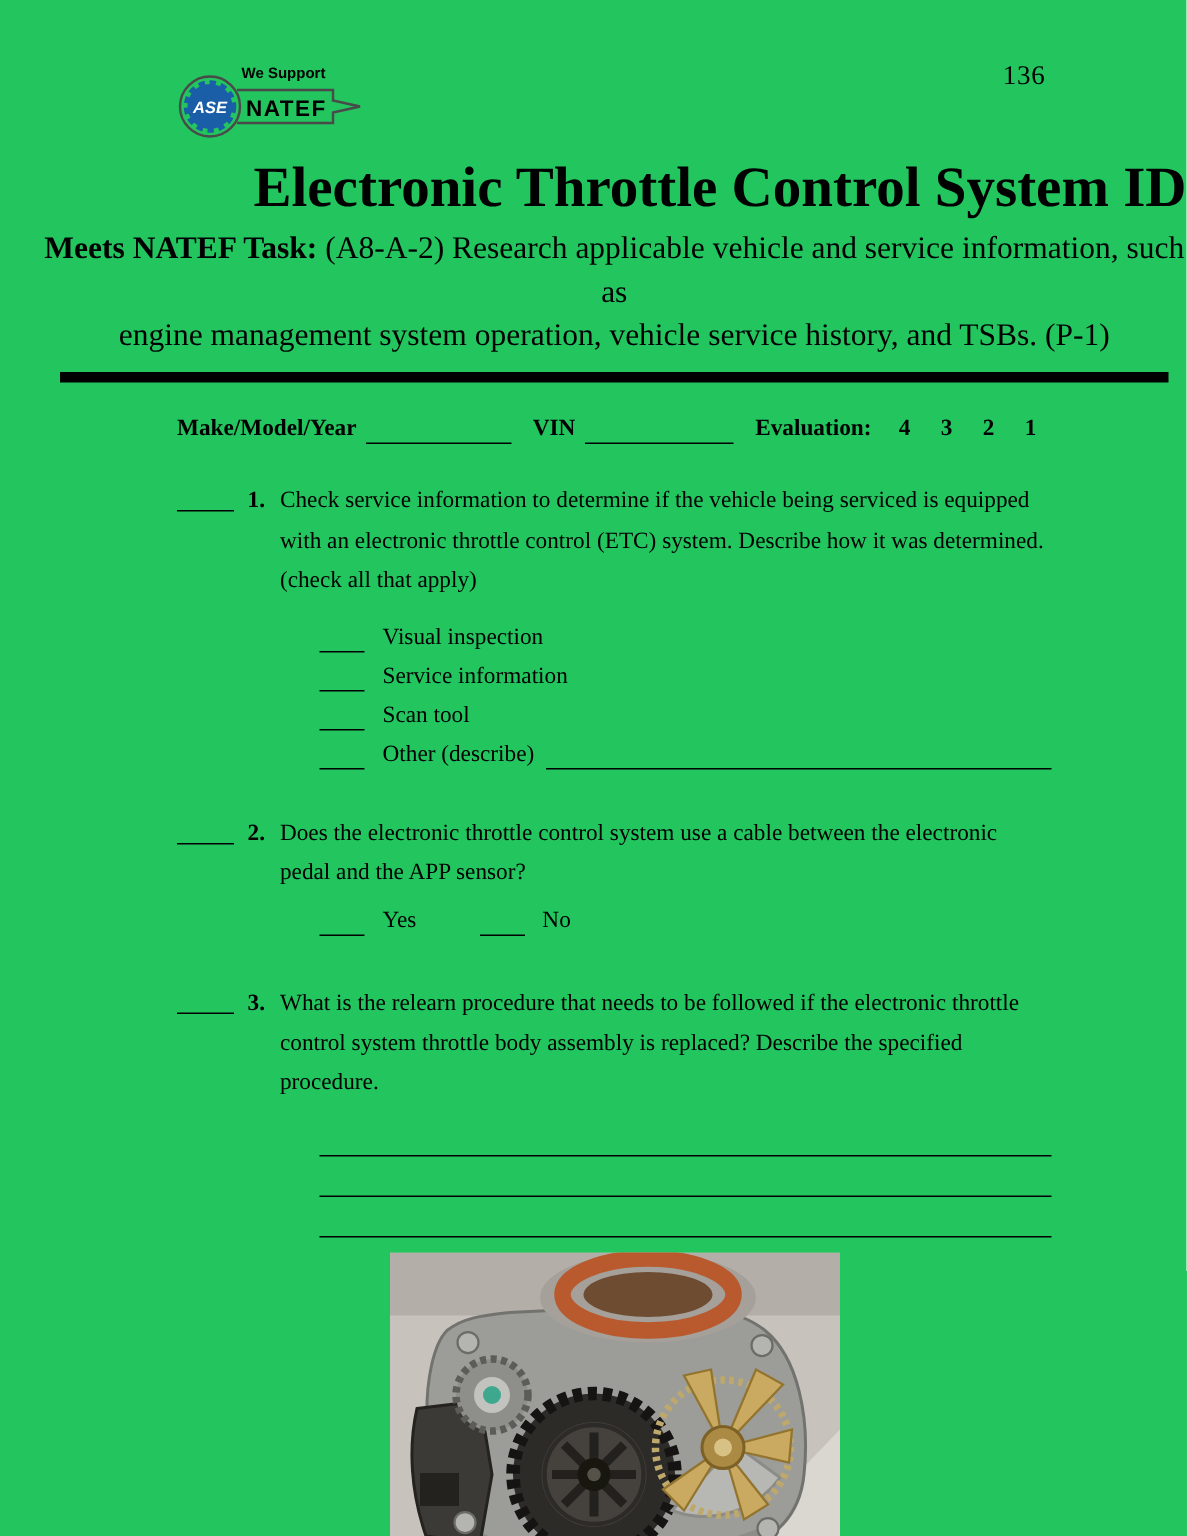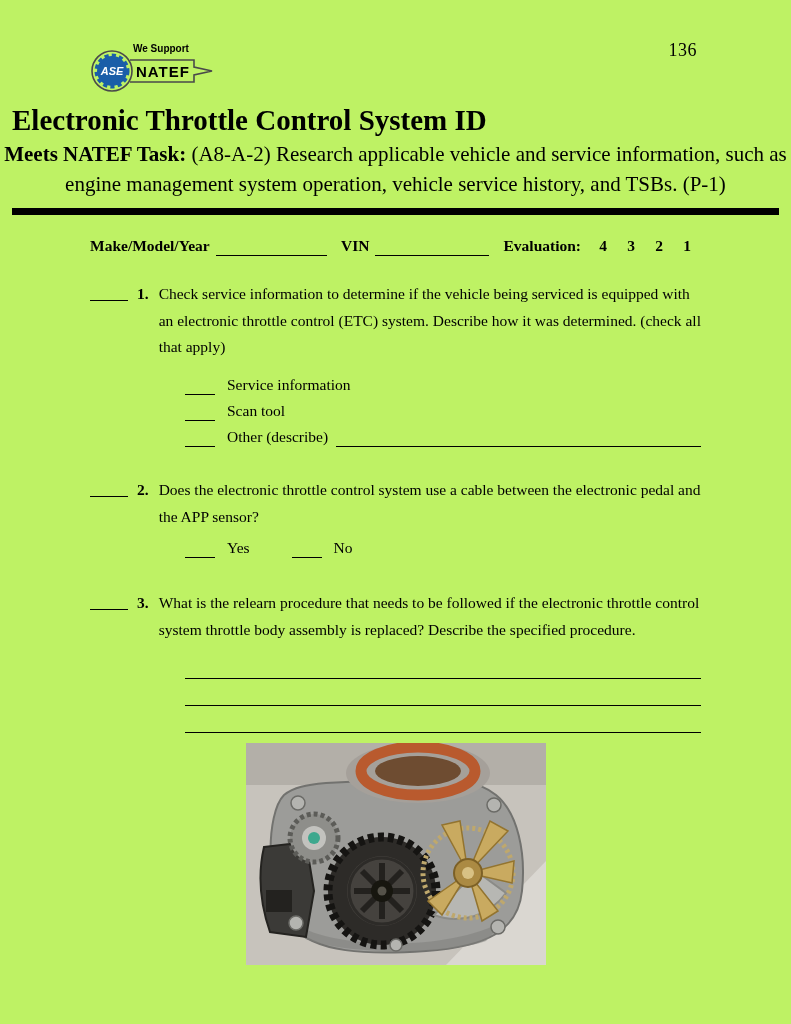--- a/index.html
+++ b/index.html
@@ -2,40 +2,40 @@
 <html><head>
 <meta charset="utf-8">
 <style>
   * { box-sizing: border-box; margin: 0; padding: 0; }
   html, body { background: #ffffff; }
   .page {
     position: relative;
     width: 791px;
     height: 1024px;
     margin: 0 auto;
-    background: #bef264;
+    background: #22c55e;
     font-family: "Liberation Serif", serif;
     color: #000;
     overflow: hidden;
+    padding-left: 28px;
   }
   
   .header-top { position: relative; height: 102px; }
   .logo { position: absolute; left: 86px; top: 40px; }
   .pageno {
     position: absolute; right: 94px; top: 40px;
     font-size: 18px; letter-spacing: 0.5px;
   }
   
   .title {
     margin-top: 2px;
-    text-align: left;
-    font-size: 29px;
+    text-align: right;
+    font-size: 38px;
     font-weight: bold;
     line-height: 1.15;
-    margin-left: 12px;
   }
   .task {
     margin-top: 3px;
     text-align: center;
     font-size: 21px;
     line-height: 1.4;
   }
   .task .lbl { font-weight: bold; }
   .rule {
     margin: 9px 12px 0 12px;
@@ -142,20 +142,24 @@
     </div>
 
     <div class="q q1">
       <span class="q-blank"></span>
       <span class="q-num">1.</span>
       <div class="q-text">Check service information to determine if the vehicle being serviced is equipped with an electronic throttle control (ETC) system.  Describe how it was determined.  (check all that apply)</div>
     </div>
     <div class="opts">
       <div class="opt">
         <span class="opt-blank"></span>
+        <span>Visual inspection</span>
+      </div>
+      <div class="opt">
+        <span class="opt-blank"></span>
         <span>Service information</span>
       </div>
       <div class="opt">
         <span class="opt-blank"></span>
         <span>Scan tool</span>
       </div>
       <div class="opt">
         <span class="opt-blank"></span>
         <span>Other (describe)</span>
         <span class="opt-fill"></span>

